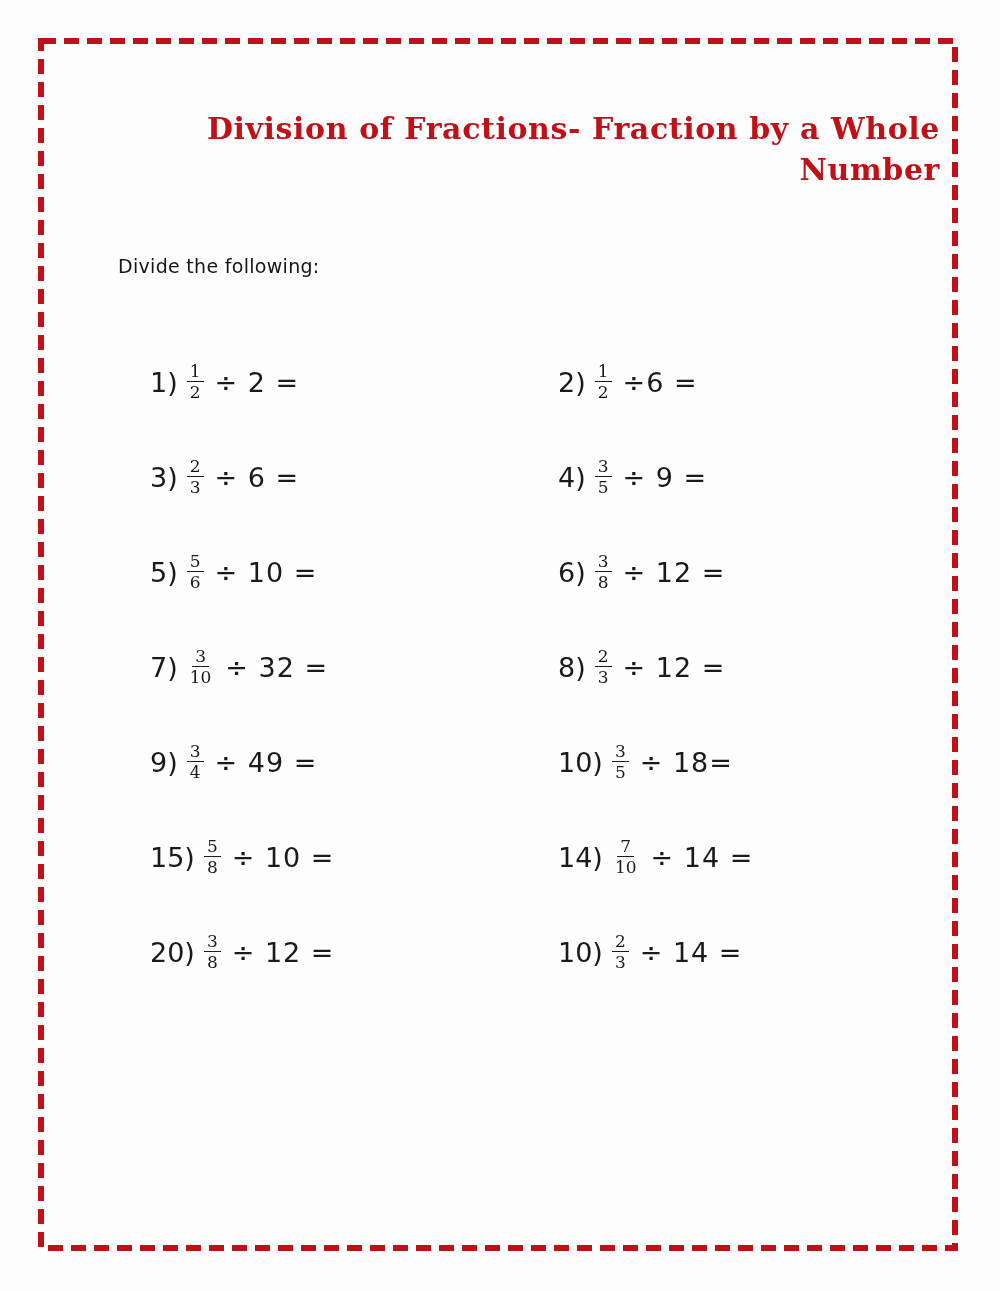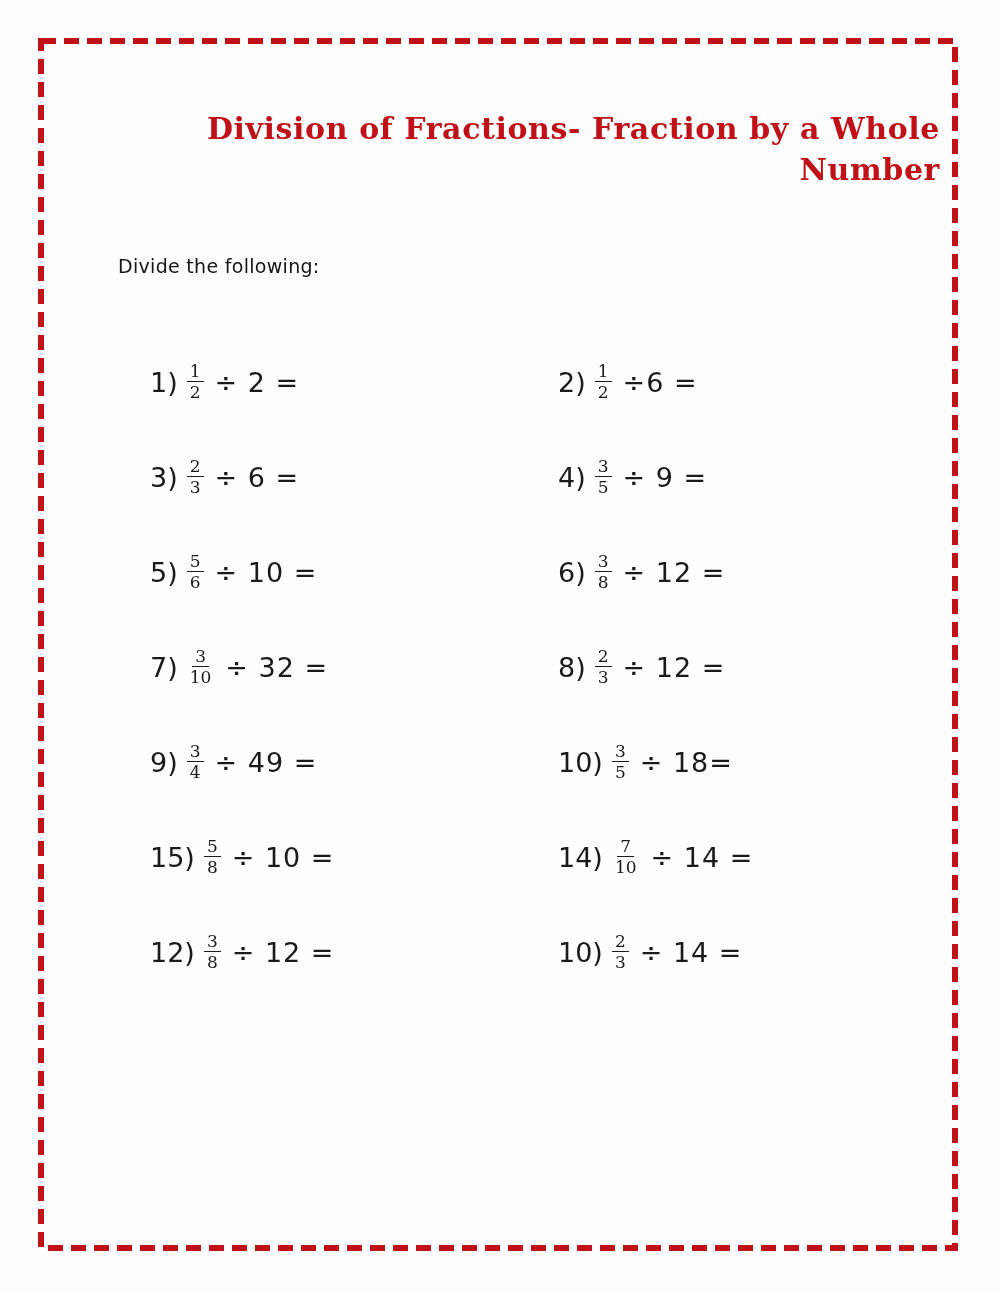--- a/index.html
+++ b/index.html
@@ -191,21 +191,21 @@
     </div>
     <div class="problem">
       <span class="plabel">14)</span>
       <span class="frac">
         <span class="num">7</span>
         <span class="den">10</span>
       </span>
       <span class="prest">÷ 14 =</span>
     </div>
     <div class="problem">
-      <span class="plabel">12)</span>
+      <span class="plabel">20)</span>
       <span class="frac">
         <span class="num">3</span>
         <span class="den">8</span>
       </span>
       <span class="prest">÷ 12 =</span>
     </div>
     <div class="problem">
       <span class="plabel">10)</span>
       <span class="frac">
         <span class="num">2</span>

